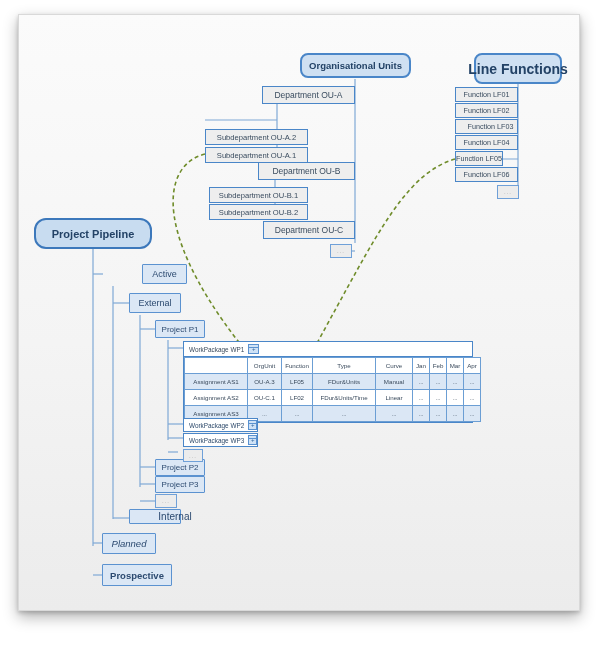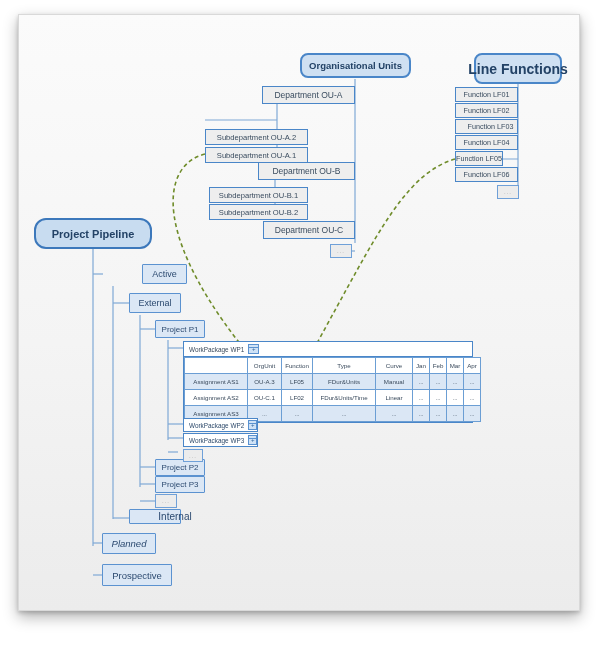--- a/index.html
+++ b/index.html
@@ -135,21 +135,21 @@
   <div class="node tree" style="left:155px;top:459px;width:50px;height:17px;font-size:8px;">Project P2</div>
 
   <div class="node tree" style="left:155px;top:476px;width:50px;height:17px;font-size:8px;">Project P3</div>
 
   <div class="node dots" style="left:155px;top:494px;width:22px;height:14px;font-size:6px;">...</div>
 
   <div class="node tree" style="left:129px;top:509px;width:52px;height:15px;font-size:10px;padding-left:40px;">Internal</div>
 
   <div class="node tree" style="left:102px;top:533px;width:54px;height:21px;font-size:9.5px;font-style:italic;">Planned</div>
 
-  <div class="node tree" style="left:102px;top:564px;width:70px;height:22px;font-size:9.5px;">Prospective</div>
+  <div class="node tree" style="left:102px;top:564px;width:70px;height:22px;font-size:9.5px;font-weight:bold;">Prospective</div>
 
   <div class="node rootpill" style="left:300px;top:53px;width:111px;height:25px;font-size:9.5px;">Organisational Units</div>
 
   <div class="node ou" style="left:262px;top:86px;width:93px;height:18px;font-size:8.5px;">Department OU-A</div>
 
   <div class="node ou" style="left:205px;top:112px;width:103px;height:16px;font-size:7.6px;margin-top:35px;">Subdepartment OU-A.1</div>
 
   <div class="node ou" style="left:205px;top:129px;width:103px;height:16px;font-size:7.6px;">Subdepartment OU-A.2</div>
 
 

